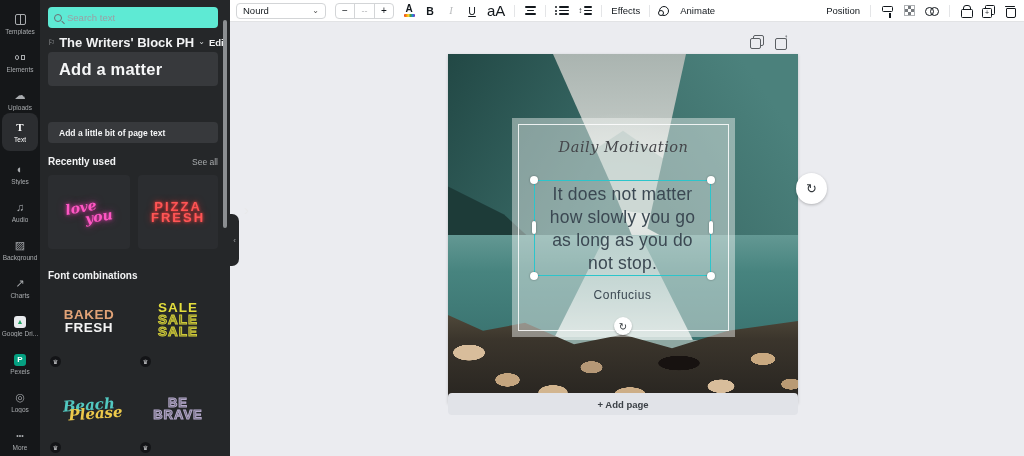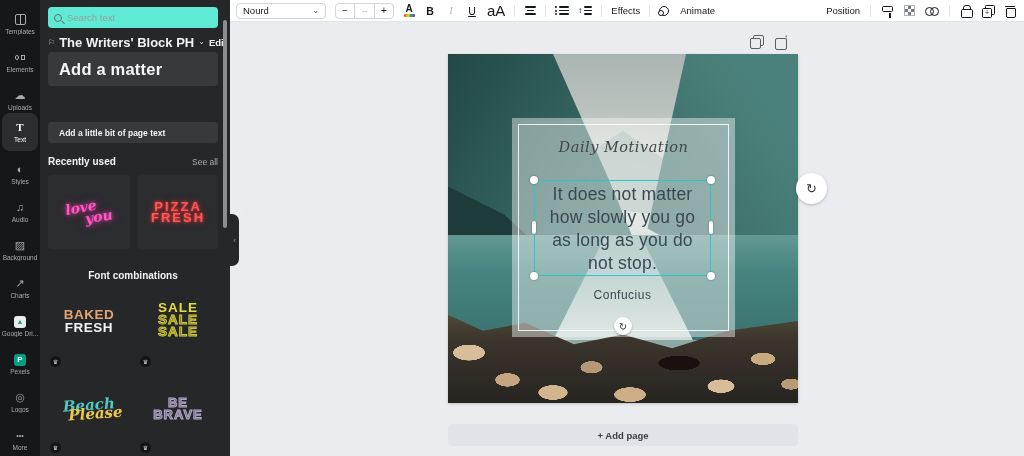--- a/index.html
+++ b/index.html
@@ -31,21 +31,21 @@
   .search-box input::placeholder { color:#9aa0a5; }
   .brand-row { position:absolute; left:8px; top:35px; width:170px; height:14px; display:flex; align-items:center; gap:4px; color:#f2f3f4; }
   .brand-row .bicon { font-size:8px; color:#b7babd; }
   .brand-row .bname { font-size:13px; font-weight:bold; white-space:nowrap; }
   .brand-row .bchev { font-size:8px; color:#cfd1d3; margin-top:-2px; }
   .brand-row .bedit { margin-left:auto; font-size:9.5px; font-weight:bold; cursor:pointer; }
   .txtbtn { position:absolute; left:8px; width:170px; background:#37393c; border-radius:4px; color:#f5f6f7; display:flex; align-items:center; padding:0 11px; cursor:pointer; }
   .txtbtn.h1 { top:52px; height:34px; font-size:16.5px; font-weight:bold; letter-spacing:0.2px; }
   .txtbtn.h2 { top:90px; height:28px; font-size:13px; font-family:"DejaVu Serif",serif; font-style:italic; font-weight:bold; }
   .txtbtn.h3 { top:122px; height:21px; font-size:8.5px; font-weight:bold; }
-  .sec-row { position:absolute; left:8px; width:170px; display:flex; align-items:baseline;justify-content:center; }
+  .sec-row { position:absolute; left:8px; width:170px; display:flex; align-items:baseline; }
   .sec-title { font-size:10px; font-weight:bold; color:#f2f3f4; }
   .sec-link { margin-left:auto; font-size:8.5px; color:#a9acae; cursor:pointer; }
   .tile { position:absolute; background:#2b2d30; border-radius:4px; display:flex; flex-direction:column; align-items:center; justify-content:center; overflow:hidden; cursor:pointer; }
   .loveyou { font-family:"DejaVu Serif",serif; font-style:italic; font-weight:bold; color:#ff57c4; text-shadow:0 0 4px rgba(255,60,190,.8),0 0 8px rgba(255,60,190,.5); transform:rotate(-10deg); font-size:14px; line-height:12px; }
   .loveyou .l2 { margin-left:18px; }
   .pizza { color:#ff5555; font-weight:bold; font-size:13px; line-height:11px; letter-spacing:2px; text-shadow:0 0 3px rgba(255,70,70,.95),0 0 7px rgba(255,40,40,.6); text-align:center; }
   .carousel-next { position:absolute; left:204px; top:203px; color:#e8e9ea; font-size:15px; cursor:pointer; line-height:14px; }
   .fc-baked { text-align:center; font-weight:bold; line-height:13px; font-size:13.5px; letter-spacing:0.5px; }
   .fc-baked .w1 { color:#e2a377; }
   .fc-baked .w2 { color:#f4f4f4; }
@@ -141,21 +141,21 @@
   .quote { white-space:pre-line; text-align:center; font-size:17.5px; line-height:23px; color:#3b4852; margin-top:2px; letter-spacing:0.2px; }
   .author { margin-top:13px; font-size:12px; color:#3b4852; letter-spacing:0.5px; }
   .handle { position:absolute; background:#fff; box-shadow:0 0 2px rgba(0,0,0,.4); }
   .h-corner { width:8px; height:8px; border-radius:50%; }
   .h-tl { left:-5px; top:-5px; } .h-tr { right:-5px; top:-5px; }
   .h-bl { left:-5px; bottom:-5px; } .h-br { right:-5px; bottom:-5px; }
   .h-side { width:4px; height:13px; border-radius:2px; top:50%; margin-top:-7px; }
   .h-left { left:-3px; } .h-right { right:-3px; }
   .rotate-handle { position:absolute; left:166px; top:263px; width:18px; height:18px; background:#fff; border-radius:50%; box-shadow:0 1px 2px rgba(0,0,0,.3); display:flex; align-items:center; justify-content:center; font-size:10px; color:#33383c; cursor:grab; }
   .shuffle-btn { position:absolute; left:566px; top:151px; width:31px; height:31px; background:#fff; border-radius:50%; box-shadow:0 1px 3px rgba(0,0,0,.25); display:flex; align-items:center; justify-content:center; font-size:13px; color:#33383c; cursor:pointer; }
-  .add-page { position:absolute; left:218px; top:402px; width:350px; height:22px; background:#e1e3e8; border-radius:4px; display:flex; align-items:center; justify-content:center; font-size:9.5px; font-weight:bold; color:#3b4046; cursor:pointer;text-align:right; }
+  .add-page { position:absolute; left:218px; top:371px; width:350px; height:22px; background:#e1e3e8; border-radius:4px; display:flex; align-items:center; justify-content:center; font-size:9.5px; font-weight:bold; color:#3b4046; cursor:pointer;text-align:right; }
 </style>
 </head>
 <body>
 
 <div class="app">
 
   <nav class="rail">
     <div class="rail-item" style="top:6px">
       <span class="ric">
           <span class="shape-templates"></span>

